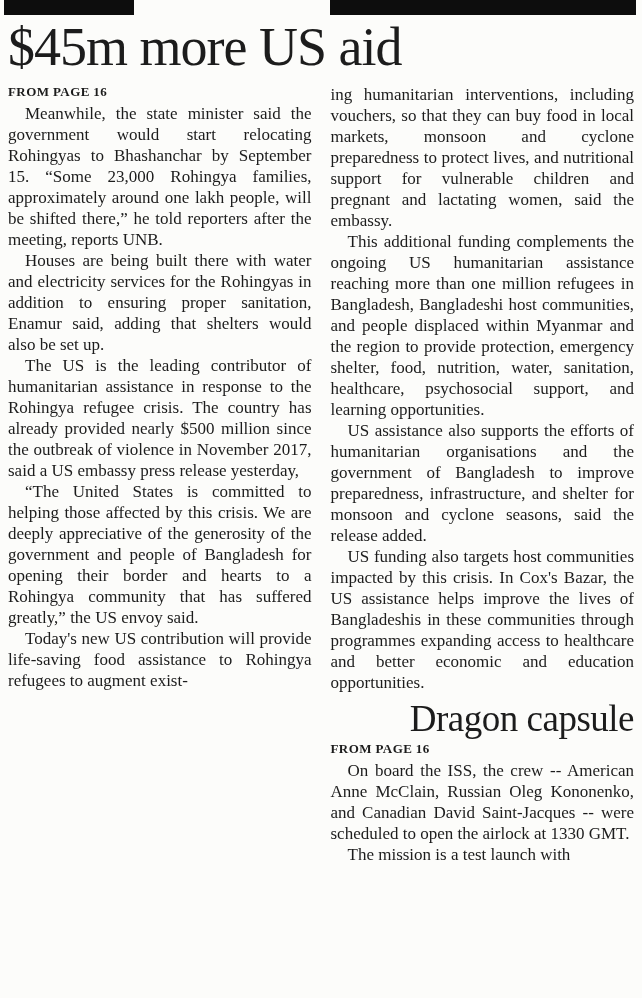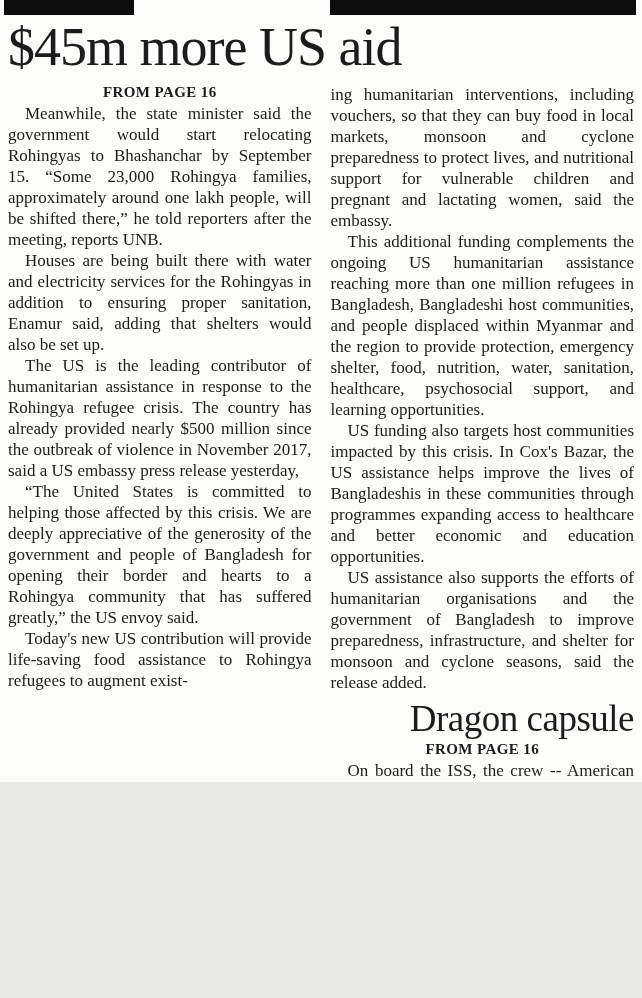--- a/index.html
+++ b/index.html
@@ -4,21 +4,21 @@
 <style>
   * { margin: 0; padding: 0; box-sizing: border-box; }
   html, body { background: #e8e8e6; }
   body {
     font-family: "Liberation Serif", "DejaVu Serif", serif;
     color: #1c1c1c;
   }
   .page {
     position: relative;
     width: 642px;
-    height: 782px;
+    height: 998px;
     margin: 0 auto;
     background: #fcfcfa;
     overflow: hidden;
     padding: 0 6px;
   }
   .top-strip { position: relative; height: 15px; width: 630px; }
   .photo-bar { position: absolute; top: 0; height: 15px; background: #0d0d0d; }
   .photo-bar.left  { left: -2px; width: 130px; }
   .photo-bar.right { left: 324px; width: 306px; }
 
@@ -36,26 +36,26 @@
     padding: 0 2px;
   }
   .col {
     flex: 1;
     min-width: 0;
     font-size: 17px;
     line-height: 21px;
     text-align: justify;
   }
   .kicker {
-    font-size: 15px;
+    font-size: 13px;
     font-weight: bold;
     letter-spacing: 0.4px;
     line-height: 14px;
     margin: 1px 0 4px 0;
-    text-align: center;
+    text-align: left;
   }
   .col p { text-indent: 17px; }
   .col p.no-indent { text-indent: 0; }
 
   .headline-2 {
     font-size: 37px;
     line-height: 1.05;
     font-weight: 500;
     letter-spacing: -0.5px;
     text-align: right;
@@ -83,22 +83,22 @@
       <p>Meanwhile, the state minister said the government would start relocating Rohingyas to Bhashanchar by September 15. “Some 23,000 Rohingya families, approximately around one lakh people, will be shifted there,” he told reporters after the meeting, reports UNB.</p>
       <p>Houses are being built there with water and electricity services for the Rohingyas in addition to ensuring proper sanitation, Enamur said, adding that shelters would also be set up.</p>
       <p>The US is the leading contributor of humanitarian assistance in response to the Rohingya refugee crisis. The country has already provided nearly $500 million since the outbreak of violence in November 2017, said a US embassy press release yesterday,</p>
       <p>“The United States is committed to helping those affected by this crisis. We are deeply appreciative of the generosity of the government and people of Bangladesh for opening their border and hearts to a Rohingya community that has suffered greatly,” the US envoy said.</p>
       <p>Today's new US contribution will provide life-saving food assistance to Rohingya refugees to augment exist-</p>
     </div>
 
     <div class="col">
       <p class="no-indent">ing humanitarian interventions, including vouchers, so that they can buy food in local markets, monsoon and cyclone preparedness to protect lives, and nutritional support for vulnerable children and pregnant and lactating women, said the embassy.</p>
       <p>This additional funding complements the ongoing US humanitarian assistance reaching more than one million refugees in Bangladesh, Bangladeshi host communities, and people displaced within Myanmar and the region to provide protection, emergency shelter, food, nutrition, water, sanitation, healthcare, psychosocial support, and learning opportunities.</p>
+      <p>US assistance also supports the efforts of humanitarian organisations and the government of Bangladesh to improve preparedness, infrastructure, and shelter for monsoon and cyclone seasons, said the release added.</p>
       <p>US funding also targets host communities impacted by this crisis. In Cox's Bazar, the US assistance helps improve the lives of Bangladeshis in these communities through programmes expanding access to healthcare and better economic and education opportunities.</p>
-      <p>US assistance also supports the efforts of humanitarian organisations and the government of Bangladesh to improve preparedness, infrastructure, and shelter for monsoon and cyclone seasons, said the release added.</p>
 
       <h2 class="headline-2">Dragon capsule</h2>
       <div class="kicker">FROM PAGE 16</div>
       <p>On board the ISS, the crew -- American Anne McClain, Russian Oleg Kononenko, and Canadian David Saint-Jacques -- were scheduled to open the airlock at 1330 GMT.</p>
       <p>The mission is a test launch with</p>
     </div>
 
   </div>
 
 </div>

